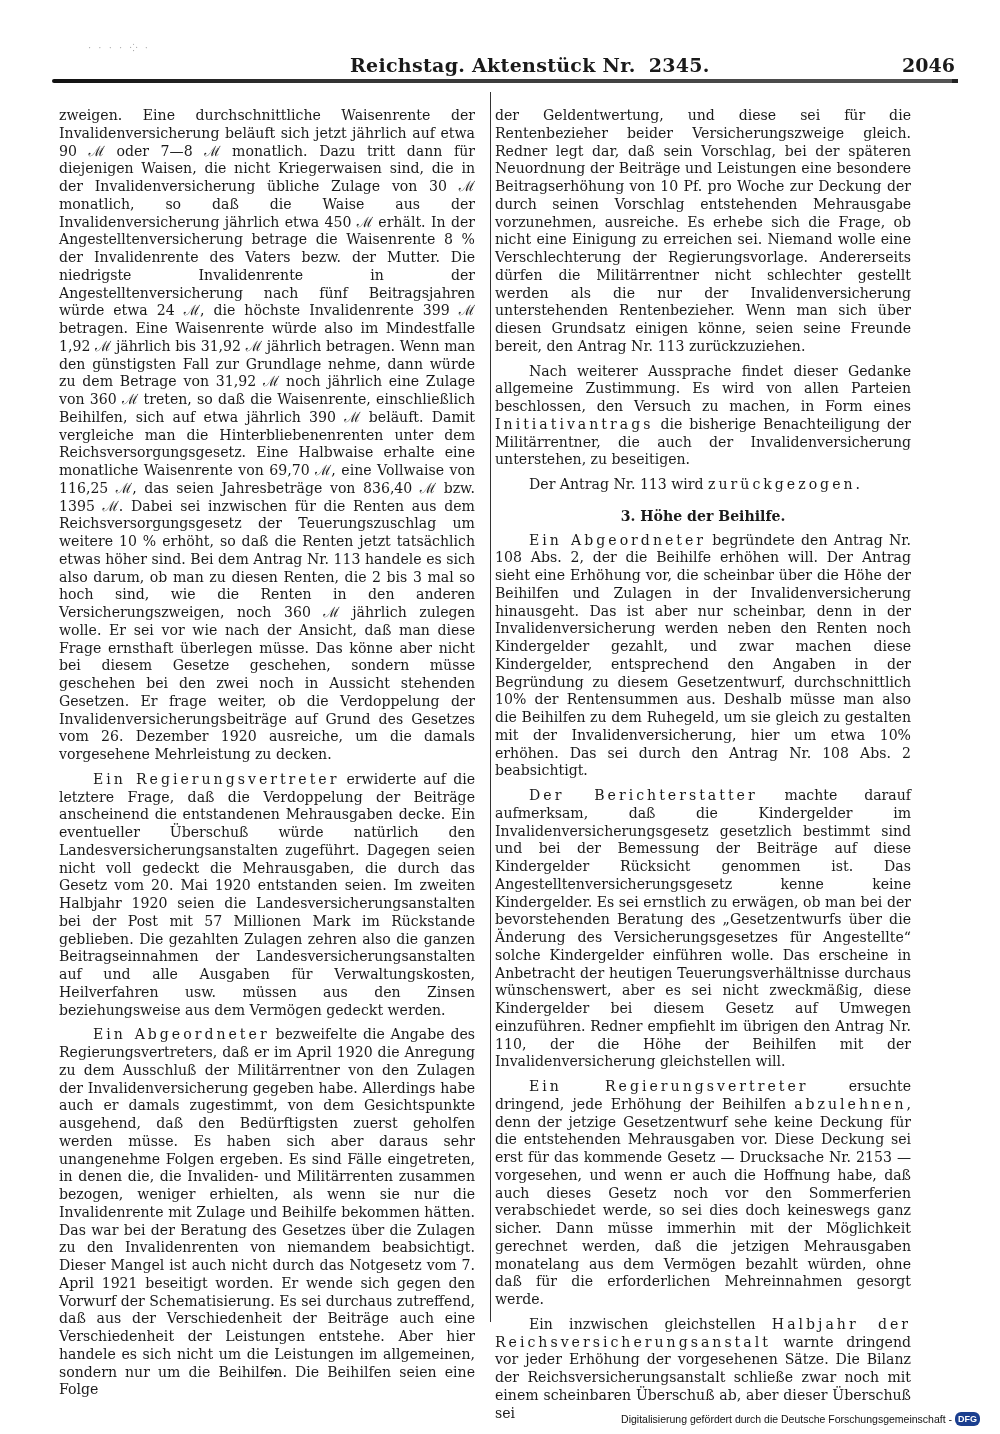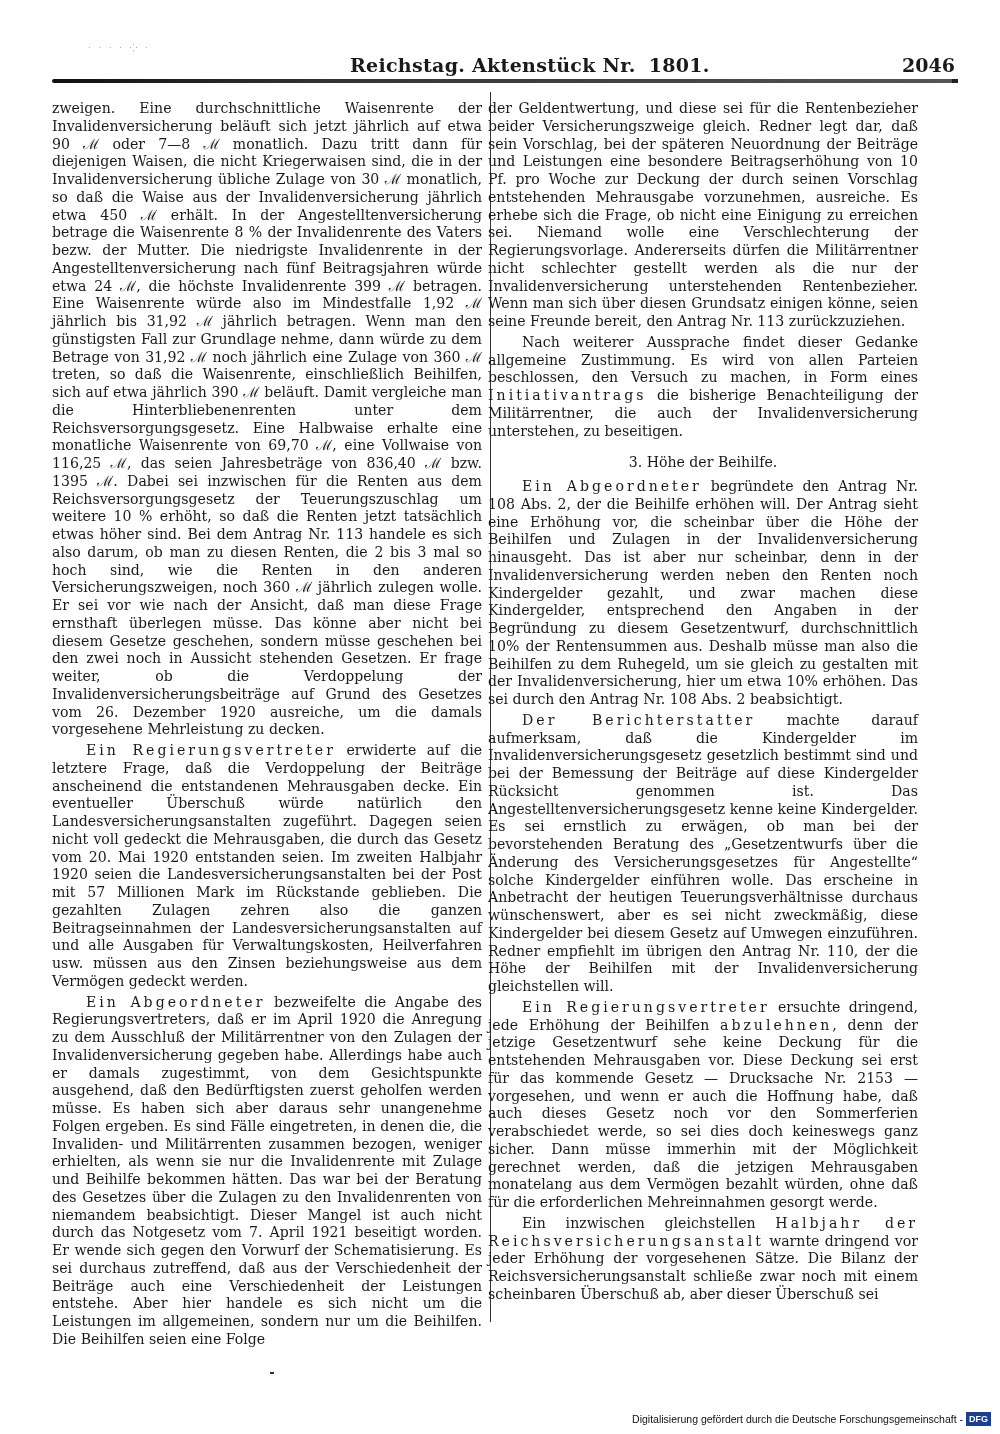--- a/index.html
+++ b/index.html
@@ -13,56 +13,57 @@
   .page-number { position: absolute; right: 0; top: 4px; font-size: 19px; font-weight: bold; }
   .header-rule { position: absolute; left: 52px; top: 79px; width: 906px; height: 4px;
                  background: linear-gradient(to right, #111 0%, #333 30%, #555 100%);
                  border-radius: 2px 0 0 2px; }
   .header-rule::after { content: ""; position: absolute; right: 0; top: 0; width: 6px; height: 4px; background: #222; }
   .col { position: absolute; top: 100px; font-size: 14.1px; line-height: 17.75px; text-align: justify;
          font-family: "DejaVu Serif", serif; }
   .col-left { left: 52px; width: 430px; }
   .col-right { left: 488px; width: 430px; }
   .col-divider { position: absolute; left: 490px; top: 92px; width: 1px; height: 1230px; background: #333; }
-  .col p { margin: 0; }
+  .col p { margin: 7px; }
   .col p + p { margin-top: 3px; }
   .indent { text-indent: 34px; }
   .sp { letter-spacing: 3px; }
-  .section-heading { text-align: center; font-weight: normal; margin: 14px 0 6px 0 !important; }
-  .footer { position: absolute; right: 9px; top: 1412px; font-family: "Liberation Sans", sans-serif;
+  .section-heading { text-align: center; font-weight: bold; margin: 14px 0 6px 0 !important; }
+  .footer { position: absolute; right: 20px; top: 1412px; font-family: "Liberation Sans", sans-serif;
             font-size: 10.5px; color: #111; display: flex; align-items: center; gap: 3px; }
   .dfg-logo { background: #1b3f8f; color: #fff; font-weight: bold; font-size: 9px; padding: 2px 3px;
-              font-family: "Liberation Sans", sans-serif; }
+              font-family: "Liberation Sans", sans-serif; border-radius: 6px; }
   .stray-mark { position: absolute; left: 270px; top: 1372px; width: 4px; height: 2px; background: #333; }
 </style>
 </head>
 <body>
 
 <div class="scan-marks">· · ·  ·  ⁘ ·</div>
 
 <div class="header">
   <div class="header-title">
     <span>Reichstag.  Aktenstück Nr.</span>
-    <span class="num">1801.</span>
+    <span class="num">2345.</span>
   </div>
   <div class="page-number">2046</div>
 </div>
 <div class="header-rule"></div>
 
 <div class="col-divider"></div>
 
 <div class="col col-left">
   <p>zweigen. Eine durchschnittliche Waisenrente der Invalidenversicherung beläuft sich jetzt jährlich auf etwa 90 ℳ oder 7—8 ℳ monatlich. Dazu tritt dann für diejenigen Waisen, die nicht Kriegerwaisen sind, die in der Invalidenversicherung übliche Zulage von 30 ℳ monatlich, so daß die Waise aus der Invalidenversicherung jährlich etwa 450 ℳ erhält. In der Angestelltenversicherung betrage die Waisenrente 8 % der Invalidenrente des Vaters bezw. der Mutter. Die niedrigste Invalidenrente in der Angestelltenversicherung nach fünf Beitragsjahren würde etwa 24 ℳ, die höchste Invalidenrente 399 ℳ betragen. Eine Waisenrente würde also im Mindestfalle 1,92 ℳ jährlich bis 31,92 ℳ jährlich betragen. Wenn man den günstigsten Fall zur Grundlage nehme, dann würde zu dem Betrage von 31,92 ℳ noch jährlich eine Zulage von 360 ℳ treten, so daß die Waisenrente, einschließlich Beihilfen, sich auf etwa jährlich 390 ℳ beläuft. Damit vergleiche man die Hinterbliebenenrenten unter dem Reichsversorgungsgesetz. Eine Halbwaise erhalte eine monatliche Waisenrente von 69,70 ℳ, eine Vollwaise von 116,25 ℳ, das seien Jahresbeträge von 836,40 ℳ bzw. 1395 ℳ. Dabei sei inzwischen für die Renten aus dem Reichsversorgungsgesetz der Teuerungszuschlag um weitere 10 % erhöht, so daß die Renten jetzt tatsächlich etwas höher sind. Bei dem Antrag Nr. 113 handele es sich also darum, ob man zu diesen Renten, die 2 bis 3 mal so hoch sind, wie die Renten in den anderen Versicherungszweigen, noch 360 ℳ jährlich zulegen wolle. Er sei vor wie nach der Ansicht, daß man diese Frage ernsthaft überlegen müsse. Das könne aber nicht bei diesem Gesetze geschehen, sondern müsse geschehen bei den zwei noch in Aussicht stehenden Gesetzen. Er frage weiter, ob die Verdoppelung der Invalidenversicherungsbeiträge auf Grund des Gesetzes vom 26. Dezember 1920 ausreiche, um die damals vorgesehene Mehrleistung zu decken.</p>
   <p class="indent"><span class="sp">Ein Regierungsvertreter</span><span> erwiderte auf die letztere Frage, daß die Verdoppelung der Beiträge anscheinend die entstandenen Mehrausgaben decke. Ein eventueller Überschuß würde natürlich den Landesversicherungsanstalten zugeführt. Dagegen seien nicht voll gedeckt die Mehrausgaben, die durch das Gesetz vom 20. Mai 1920 entstanden seien. Im zweiten Halbjahr 1920 seien die Landesversicherungsanstalten bei der Post mit 57 Millionen Mark im Rückstande geblieben. Die gezahlten Zulagen zehren also die ganzen Beitragseinnahmen der Landesversicherungsanstalten auf und alle Ausgaben für Verwaltungskosten, Heilverfahren usw. müssen aus den Zinsen beziehungsweise aus dem Vermögen gedeckt werden.</span></p>
   <p class="indent"><span class="sp">Ein Abgeordneter</span><span> bezweifelte die Angabe des Regierungsvertreters, daß er im April 1920 die Anregung zu dem Ausschluß der Militärrentner von den Zulagen der Invalidenversicherung gegeben habe. Allerdings habe auch er damals zugestimmt, von dem Gesichtspunkte ausgehend, daß den Bedürftigsten zuerst geholfen werden müsse. Es haben sich aber daraus sehr unangenehme Folgen ergeben. Es sind Fälle eingetreten, in denen die, die Invaliden- und Militärrenten zusammen bezogen, weniger erhielten, als wenn sie nur die Invalidenrente mit Zulage und Beihilfe bekommen hätten. Das war bei der Beratung des Gesetzes über die Zulagen zu den Invalidenrenten von niemandem beabsichtigt. Dieser Mangel ist auch nicht durch das Notgesetz vom 7. April 1921 beseitigt worden. Er wende sich gegen den Vorwurf der Schematisierung. Es sei durchaus zutreffend, daß aus der Verschiedenheit der Beiträge auch eine Verschiedenheit der Leistungen entstehe. Aber hier handele es sich nicht um die Leistungen im allgemeinen, sondern nur um die Beihilfen. Die Beihilfen seien eine Folge</span></p>
 </div>
 
 <div class="col col-right">
   <p>der Geldentwertung, und diese sei für die Rentenbezieher beider Versicherungszweige gleich. Redner legt dar, daß sein Vorschlag, bei der späteren Neuordnung der Beiträge und Leistungen eine besondere Beitragserhöhung von 10 Pf. pro Woche zur Deckung der durch seinen Vorschlag entstehenden Mehrausgabe vorzunehmen, ausreiche. Es erhebe sich die Frage, ob nicht eine Einigung zu erreichen sei. Niemand wolle eine Verschlechterung der Regierungsvorlage. Andererseits dürfen die Militärrentner nicht schlechter gestellt werden als die nur der Invalidenversicherung unterstehenden Rentenbezieher. Wenn man sich über diesen Grundsatz einigen könne, seien seine Freunde bereit, den Antrag Nr. 113 zurückzuziehen.</p>
   <p class="indent"><span>Nach weiterer Aussprache findet dieser Gedanke allgemeine Zustimmung. Es wird von allen Parteien beschlossen, den Versuch zu machen, in Form eines </span><span class="sp">Initiativantrags</span><span> die bisherige Benachteiligung der Militärrentner, die auch der Invalidenversicherung unterstehen, zu beseitigen.</span></p>
+  <p class="indent"><span>Der Antrag Nr. 113 wird </span><span class="sp">zurückgezogen</span><span>.</span></p>
   <p class="section-heading">3. Höhe der Beihilfe.</p>
   <p class="indent"><span class="sp">Ein Abgeordneter</span><span> begründete den Antrag Nr. 108 Abs. 2, der die Beihilfe erhöhen will. Der Antrag sieht eine Erhöhung vor, die scheinbar über die Höhe der Beihilfen und Zulagen in der Invalidenversicherung hinausgeht. Das ist aber nur scheinbar, denn in der Invalidenversicherung werden neben den Renten noch Kindergelder gezahlt, und zwar machen diese Kindergelder, entsprechend den Angaben in der Begründung zu diesem Gesetzentwurf, durchschnittlich 10% der Rentensummen aus. Deshalb müsse man also die Beihilfen zu dem Ruhegeld, um sie gleich zu gestalten mit der Invalidenversicherung, hier um etwa 10% erhöhen. Das sei durch den Antrag Nr. 108 Abs. 2 beabsichtigt.</span></p>
   <p class="indent"><span class="sp">Der Berichterstatter</span><span> machte darauf aufmerksam, daß die Kindergelder im Invalidenversicherungsgesetz gesetzlich bestimmt sind und bei der Bemessung der Beiträge auf diese Kindergelder Rücksicht genommen ist. Das Angestelltenversicherungsgesetz kenne keine Kindergelder. Es sei ernstlich zu erwägen, ob man bei der bevorstehenden Beratung des „Gesetzentwurfs über die Änderung des Versicherungsgesetzes für Angestellte“ solche Kindergelder einführen wolle. Das erscheine in Anbetracht der heutigen Teuerungsverhältnisse durchaus wünschenswert, aber es sei nicht zweckmäßig, diese Kindergelder bei diesem Gesetz auf Umwegen einzuführen. Redner empfiehlt im übrigen den Antrag Nr. 110, der die Höhe der Beihilfen mit der Invalidenversicherung gleichstellen will.</span></p>
   <p class="indent"><span class="sp">Ein Regierungsvertreter</span><span> ersuchte dringend, jede Erhöhung der Beihilfen </span><span class="sp">abzulehnen</span><span>, denn der jetzige Gesetzentwurf sehe keine Deckung für die entstehenden Mehrausgaben vor. Diese Deckung sei erst für das kommende Gesetz — Drucksache Nr. 2153 — vorgesehen, und wenn er auch die Hoffnung habe, daß auch dieses Gesetz noch vor den Sommerferien verabschiedet werde, so sei dies doch keineswegs ganz sicher. Dann müsse immerhin mit der Möglichkeit gerechnet werden, daß die jetzigen Mehrausgaben monatelang aus dem Vermögen bezahlt würden, ohne daß für die erforderlichen Mehreinnahmen gesorgt werde.</span></p>
   <p class="indent"><span>Ein inzwischen gleichstellen </span><span class="sp">Halbjahr der Reichsversicherungsanstalt</span><span> warnte dringend vor jeder Erhöhung der vorgesehenen Sätze. Die Bilanz der Reichsversicherungsanstalt schließe zwar noch mit einem scheinbaren Überschuß ab, aber dieser Überschuß sei</span></p>
 </div>
 
 <div class="stray-mark"></div>
 
 <div class="footer">

